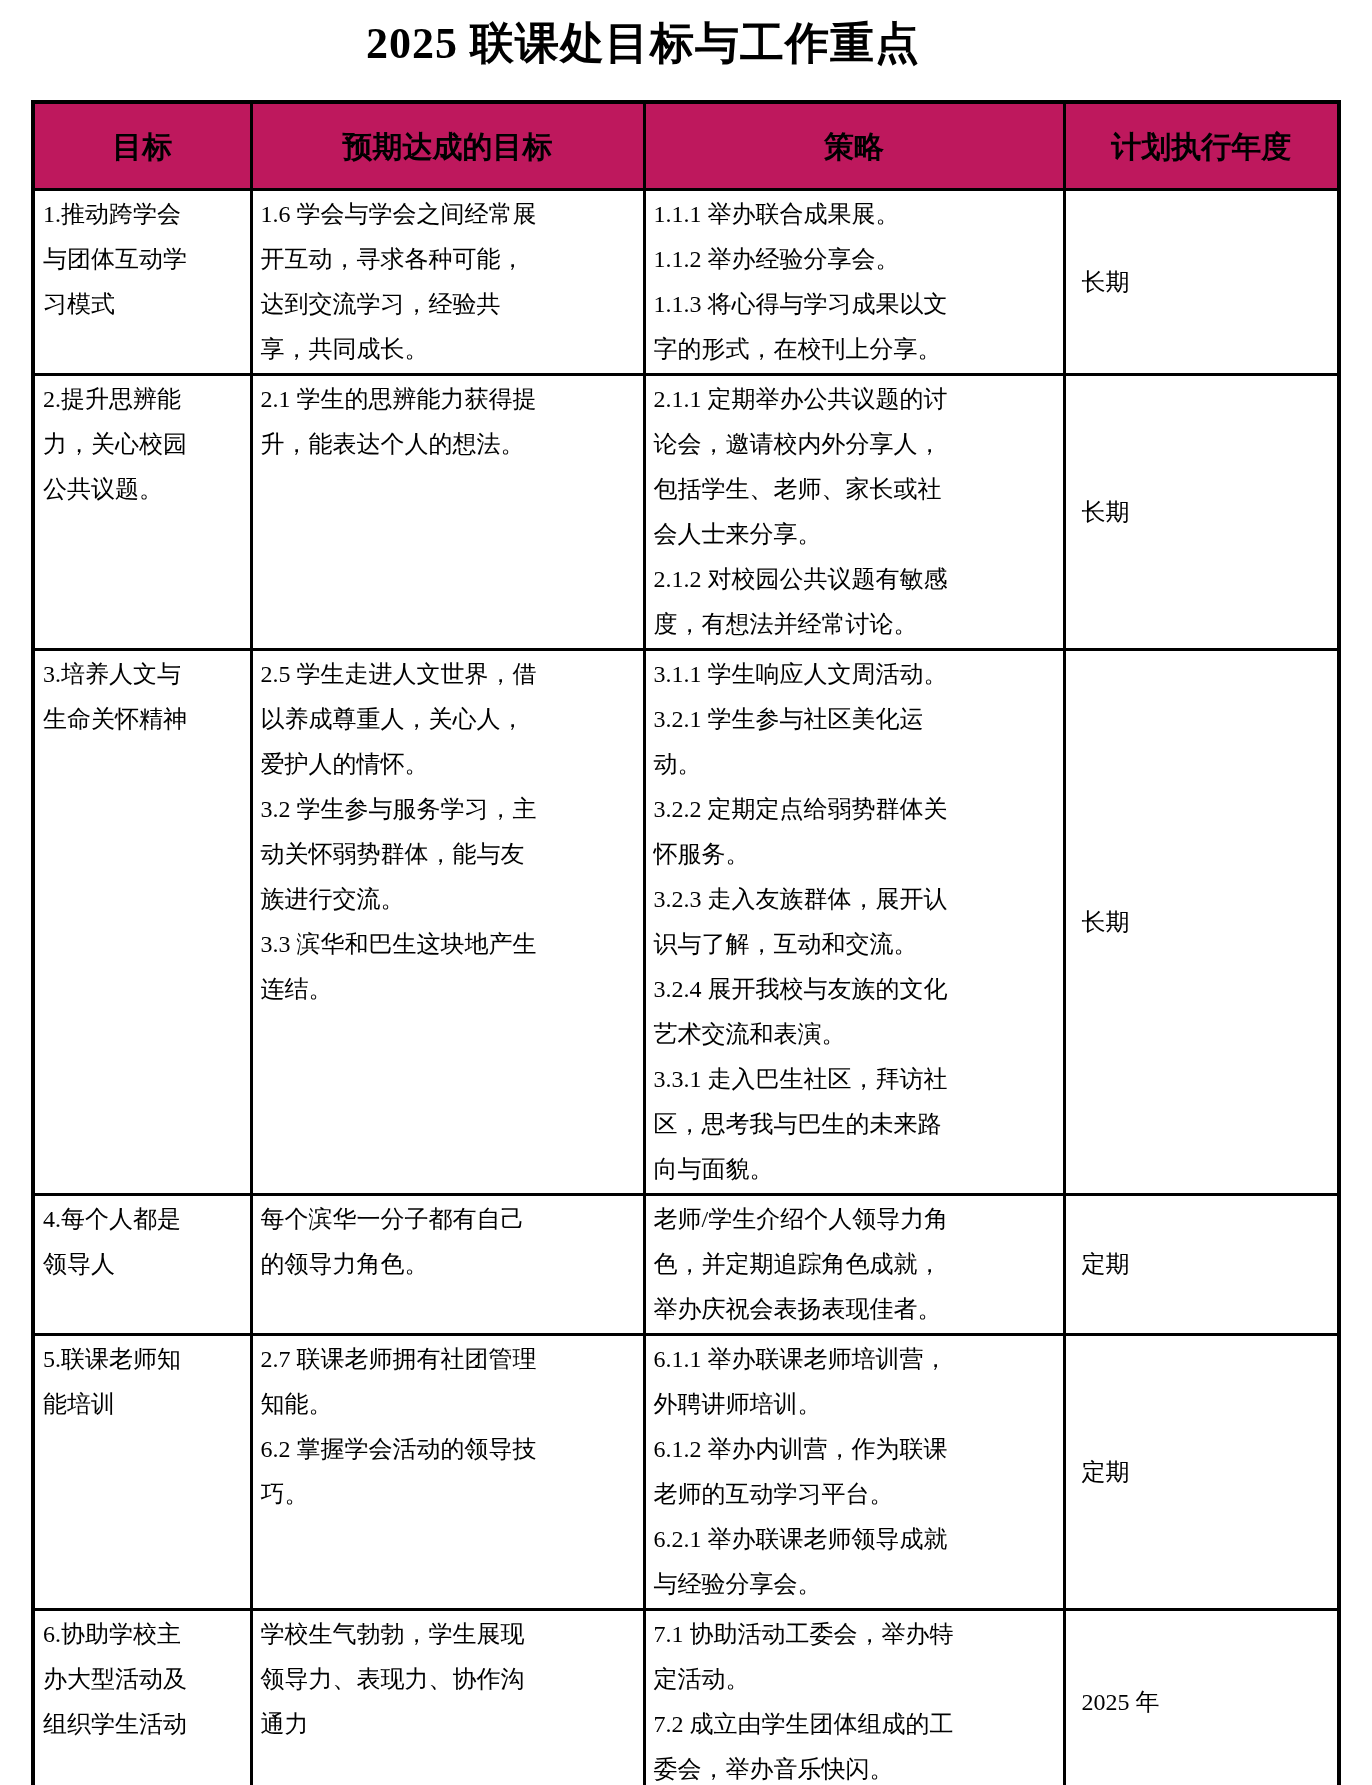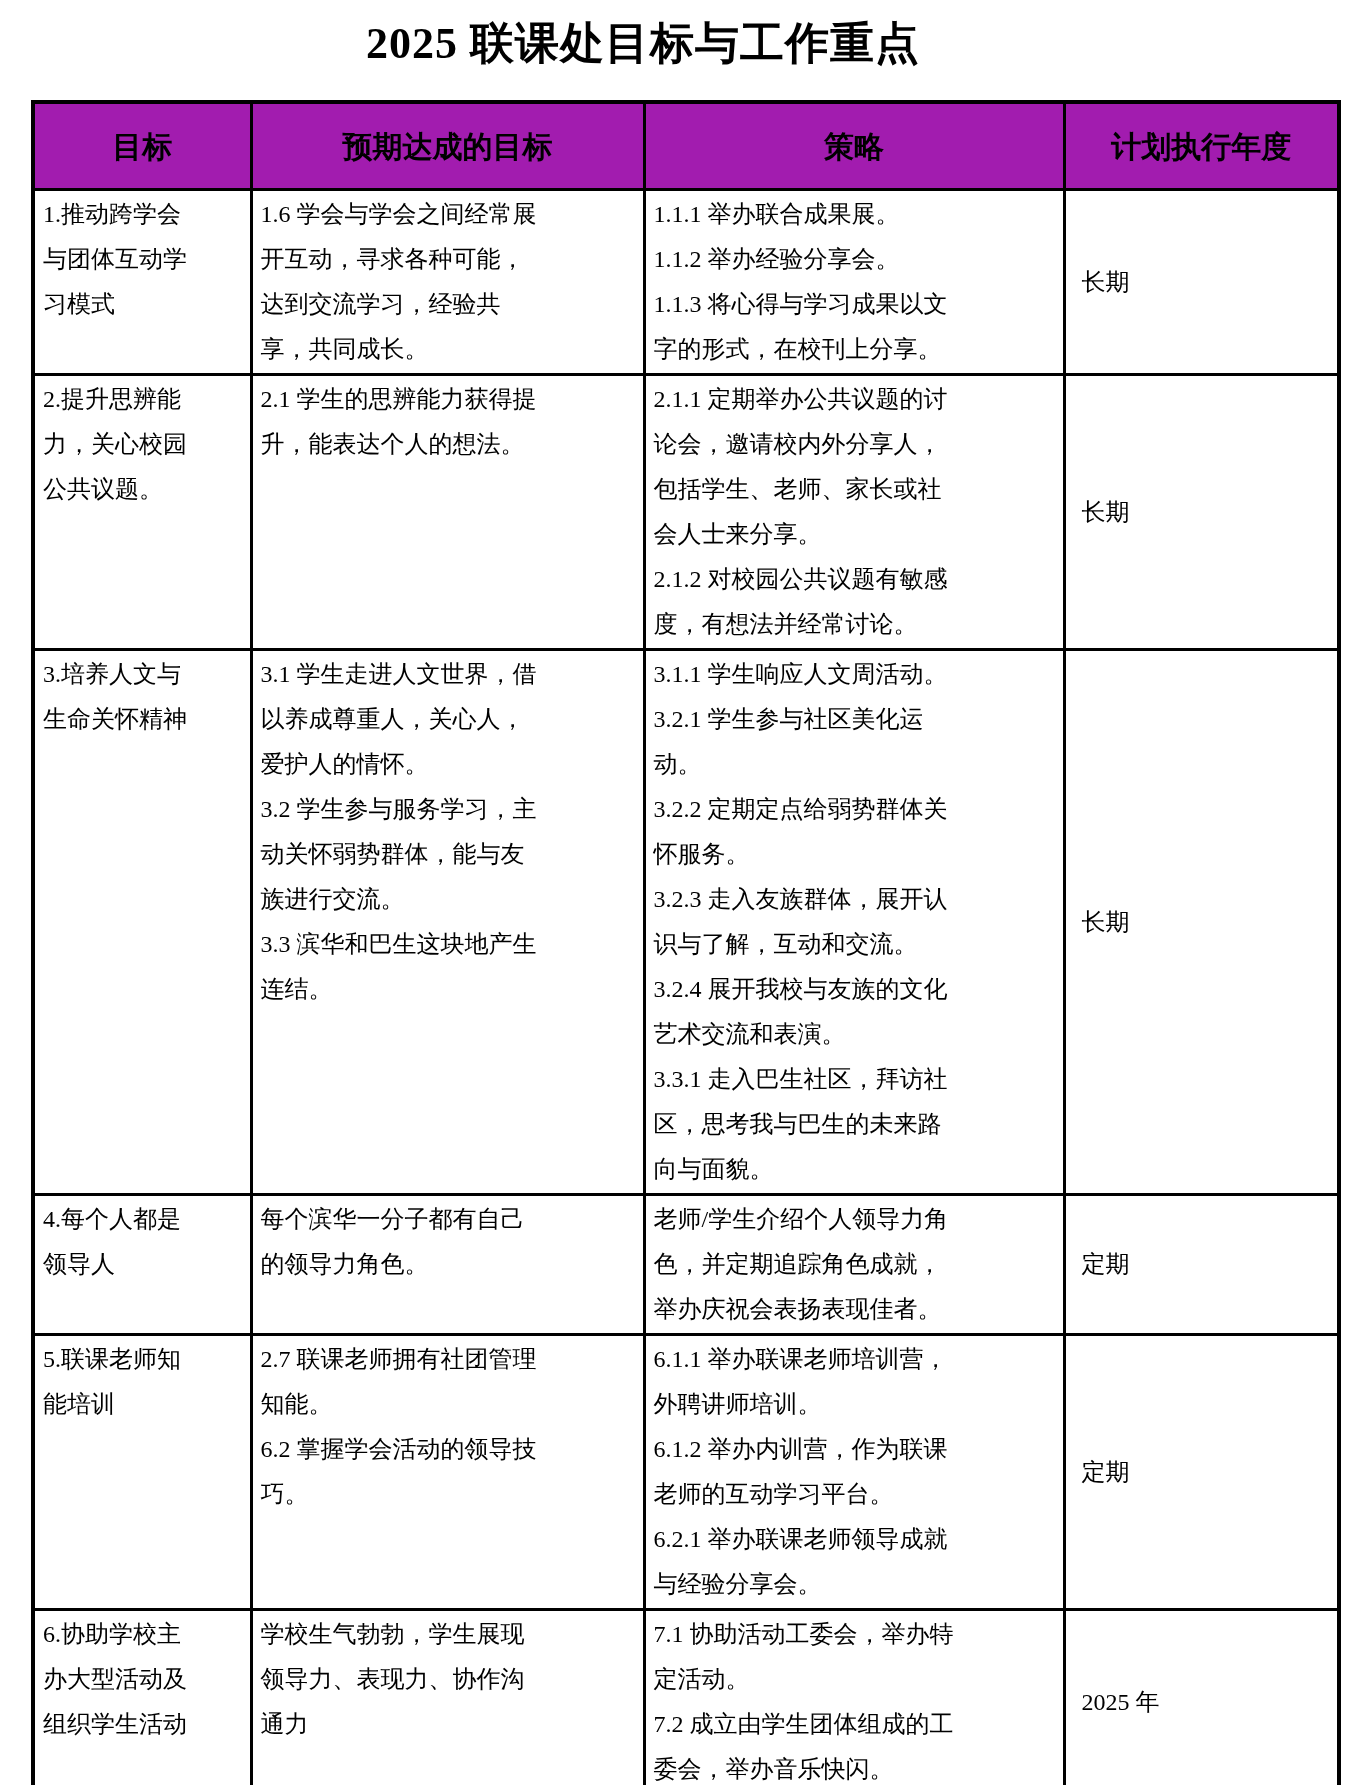--- a/index.html
+++ b/index.html
@@ -39,21 +39,21 @@
 
   th, td {
     border: 3px solid #000;
     font-size: 24px;
     line-height: 45px;
     vertical-align: top;
     white-space: pre-line;
     padding: 1px 8px 1px 8px;
   }
   th {
-    background: #a21caf;
+    background: #be185d;
     height: 84px;
     text-align: center;
     vertical-align: middle;
     font-weight: bold;
     font-size: 30px;
     white-space: nowrap;
     padding: 0 2px;
   }
   td.year-cell {
     vertical-align: middle;
@@ -114,21 +114,21 @@
 论会，邀请校内外分享人，
 包括学生、老师、家长或社
 会人士来分享。
 2.1.2 对校园公共议题有敏感
 度，有想法并经常讨论。</td>
         <td class="year-cell">长期</td>
       </tr>
       <tr class="r3">
         <td>3.培养人文与
 生命关怀精神</td>
-        <td>3.1 学生走进人文世界，借
+        <td>2.5 学生走进人文世界，借
 以养成尊重人，关心人，
 爱护人的情怀。
 3.2 学生参与服务学习，主
 动关怀弱势群体，能与友
 族进行交流。
 3.3 滨华和巴生这块地产生
 连结。</td>
         <td>3.1.1 学生响应人文周活动。
 3.2.1 学生参与社区美化运
 动。

